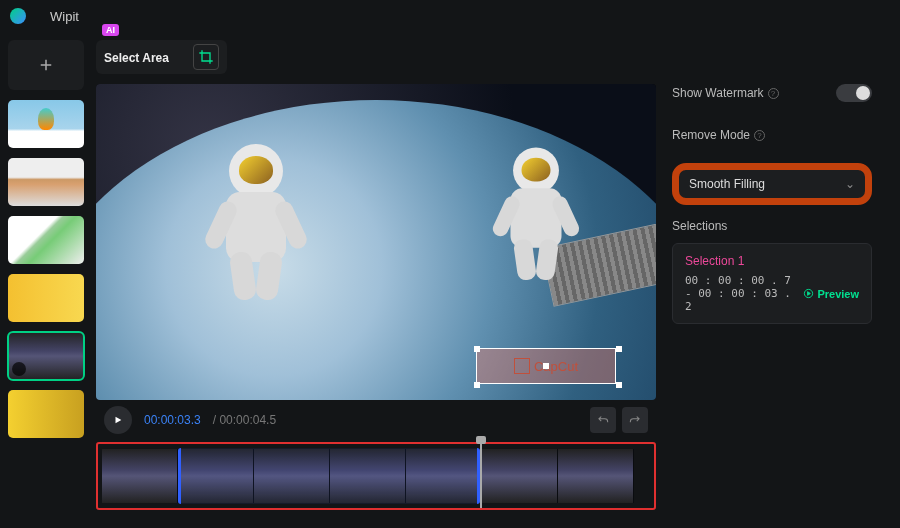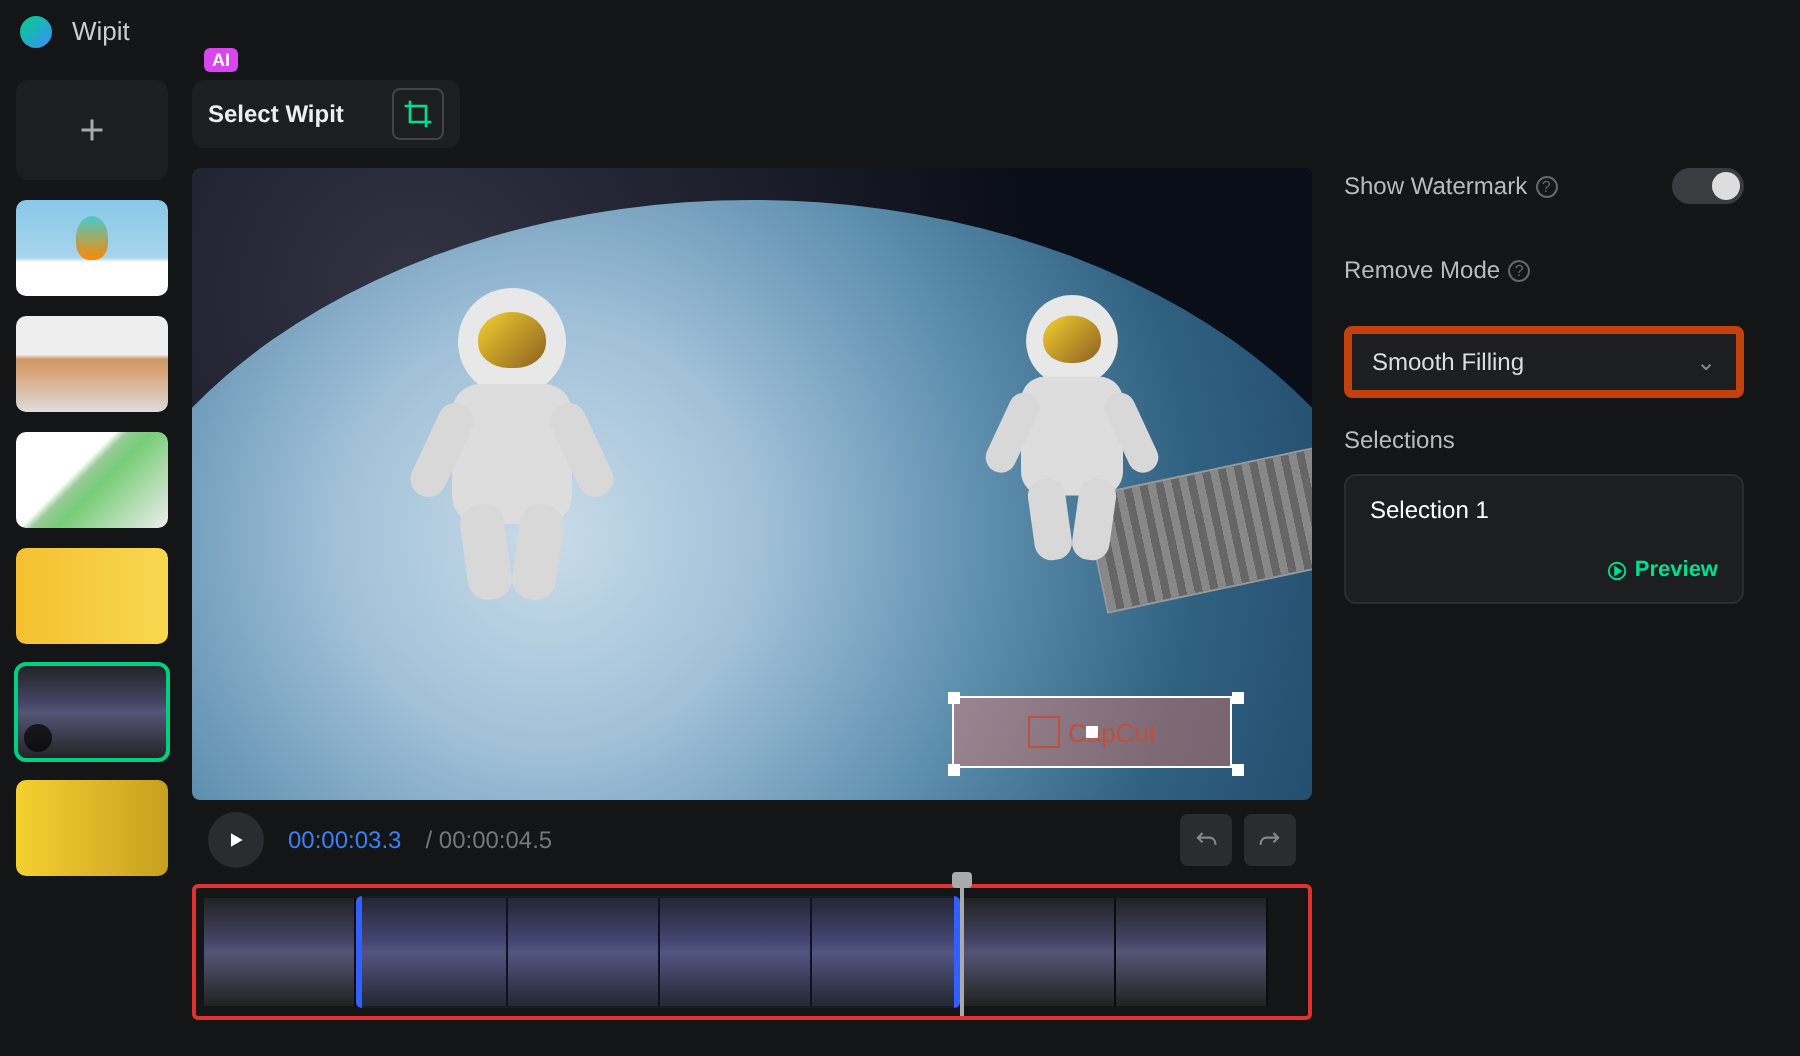--- a/index.html
+++ b/index.html
@@ -1,18 +1,18 @@
 <!DOCTYPE html>
 <html><head>
 <meta charset="utf-8">
 <style>
 *{margin:0;padding:0;box-sizing:border-box;font-family:-apple-system,BlinkMacSystemFont,'Segoe UI',sans-serif}
 body{background:#131517;color:#e0e0e0;width:900px;height:528px;overflow:hidden}
 .titlebar{height:32px;background:#131517;display:flex;align-items:center;padding:0 10px;justify-content:space-between}
-.titlebar-left{display:flex;gap:10px}
+.titlebar-left{display:flex;align-items:center;gap:24px}
 .logo{width:16px;height:16px;border-radius:50%;background:linear-gradient(135deg,#00d084,#3c8dff)}
 .app-title{font-size:13px;color:#ccc;font-weight:500}
 .titlebar-right{display:flex;align-items:center;gap:12px}
 .tb-icon{width:16px;height:16px;display:flex;align-items:center;justify-content:center;color:#aaa;cursor:pointer}
 .tb-icon svg{width:14px;height:14px;stroke:#aaa;fill:none;stroke-width:1.5}
 .cart-icon svg{stroke:#e89040}
 .signin{font-size:12px;color:#ddd;cursor:pointer}
 .win-btns{display:flex;gap:8px;margin-left:12px}
 .win-btn{width:20px;height:20px;display:flex;align-items:center;justify-content:center;color:#888;cursor:pointer}
 .main{display:flex;height:496px}
@@ -73,24 +73,24 @@
 .tl-thumb{height:54px;width:76px;background:linear-gradient(180deg,#222 0%,#446 40%,#557 50%,#222 100%);border-right:1px solid #0a0c10}
 .tl-sel{position:absolute;left:80px;top:4px;bottom:4px;width:302px;border-left:3px solid #3060ff;border-right:3px solid #3060ff;background:rgba(60,96,255,0.08);border-radius:3px}
 .playhead{position:absolute;left:382px;top:-8px;width:2px;height:72px;background:#aaa}
 .playhead::before{content:'';position:absolute;left:-4px;top:0;width:10px;height:8px;background:#aaa;border-radius:2px}
 .right-panel{width:228px;padding:0 12px 0 16px}
 .rp-row{display:flex;align-items:center;justify-content:space-between;margin-bottom:26px}
 .rp-label{font-size:12px;color:#bbb;font-weight:500;display:flex;align-items:center;gap:4px}
 .info-icon{width:11px;height:11px;border:1px solid #666;border-radius:50%;display:inline-flex;align-items:center;justify-content:center;font-size:8px;color:#666}
 .toggle{width:36px;height:18px;background:#3a3c40;border-radius:10px;position:relative;cursor:pointer}
 .toggle::after{content:'';position:absolute;right:2px;top:2px;width:14px;height:14px;background:#ddd;border-radius:50%}
-.select{background:#1c1e20;border:4px solid #c2410c;border-radius:4px;padding:7px 10px;font-size:12px;color:#ddd;display:flex;justify-content:space-between;align-items:center;cursor:pointer;margin-bottom:14px}
+.select{background:#1c1e20;border:7px solid #c2410c;border-radius:14px;padding:7px 10px;font-size:12px;color:#ddd;display:flex;justify-content:space-between;align-items:center;cursor:pointer;margin-bottom:14px}
 .section-title{font-size:12px;color:#bbb;font-weight:500;margin-bottom:10px}
 .sel-card{background:#1c1e20;border:1px solid #2a2c30;border-radius:6px;padding:10px 12px}
-.sel-name{font-size:12px;color:#ffffff;margin-bottom:17px}
+.sel-name{font-size:12px;color:#ec4899;margin-bottom:6px}
 .sel-range{display:flex;align-items:center;gap:10px}
 .sel-time{font-size:11px;color:#bbb;font-family:monospace}
 .preview-link{color:#00e090;font-size:11px;font-weight:600;cursor:pointer;display:flex;align-items:center;gap:3px;margin-left:auto}
 .preview-link svg{width:11px;height:11px;stroke:#00e090;fill:none;stroke-width:2}
 </style>
 </head>
 <body>
 
 <div class="titlebar">
   <div class="titlebar-left">
@@ -112,21 +112,21 @@
     <div class="thumb th4"></div>
     <div class="thumb th5 active"></div>
     <div class="thumb th6"></div>
   </div>
 
   <div class="center">
     <div class="topbar">
       <div class="select-area">
         <span style="position:relative">
           <span class="ai-badge">AI</span>
-          <span class="select-area-label">Select Wipit</span>
+          <span class="select-area-label">Select Area</span>
         </span>
         <span class="crop-icon">
             <svg viewBox="0 0 24 24">
               <path d="M6 2v16h16M2 6h16v16"></path>
             </svg>
           </span>
       </div>
     </div>
 
     <div class="preview-area">
@@ -211,20 +211,21 @@
             <span class="info-icon">?</span>
           </div>
         <div class="select">
           <span>Smooth Filling</span>
           <span style="color:#888">⌄</span>
         </div>
         <div class="section-title">Selections</div>
         <div class="sel-card">
           <div class="sel-name">Selection 1</div>
           <div class="sel-range">
+            <span class="sel-time">00 : 00 : 00 . 7  -  00 : 00 : 03 . 2</span>
             <span class="preview-link">
               <svg viewBox="0 0 24 24">
                   <circle cx="12" cy="12" r="9"></circle>
                   <path d="M10 8l6 4-6 4z" fill="#00e090"></path>
                 </svg>
               <span>Preview</span>
             </span>
           </div>
         </div>
       </div>

